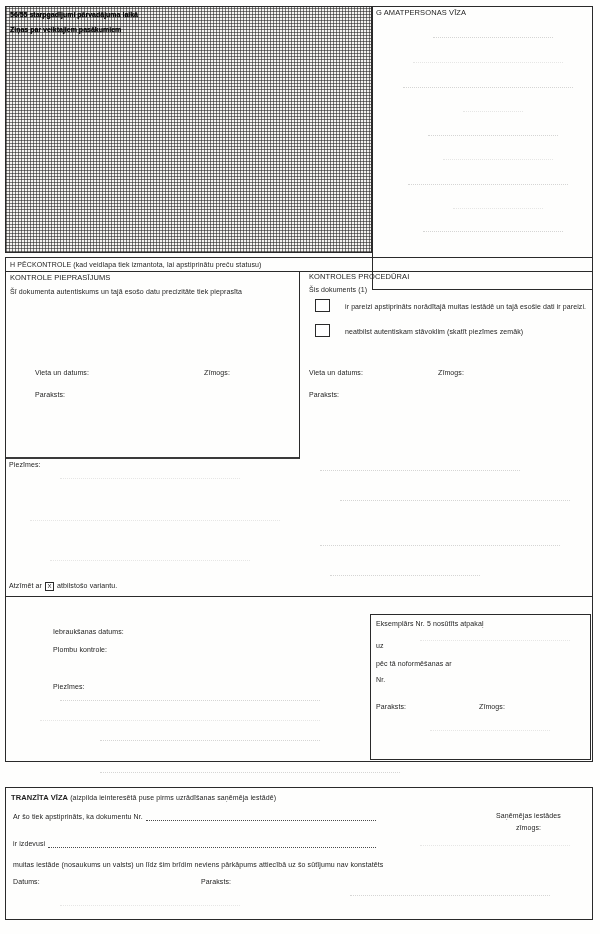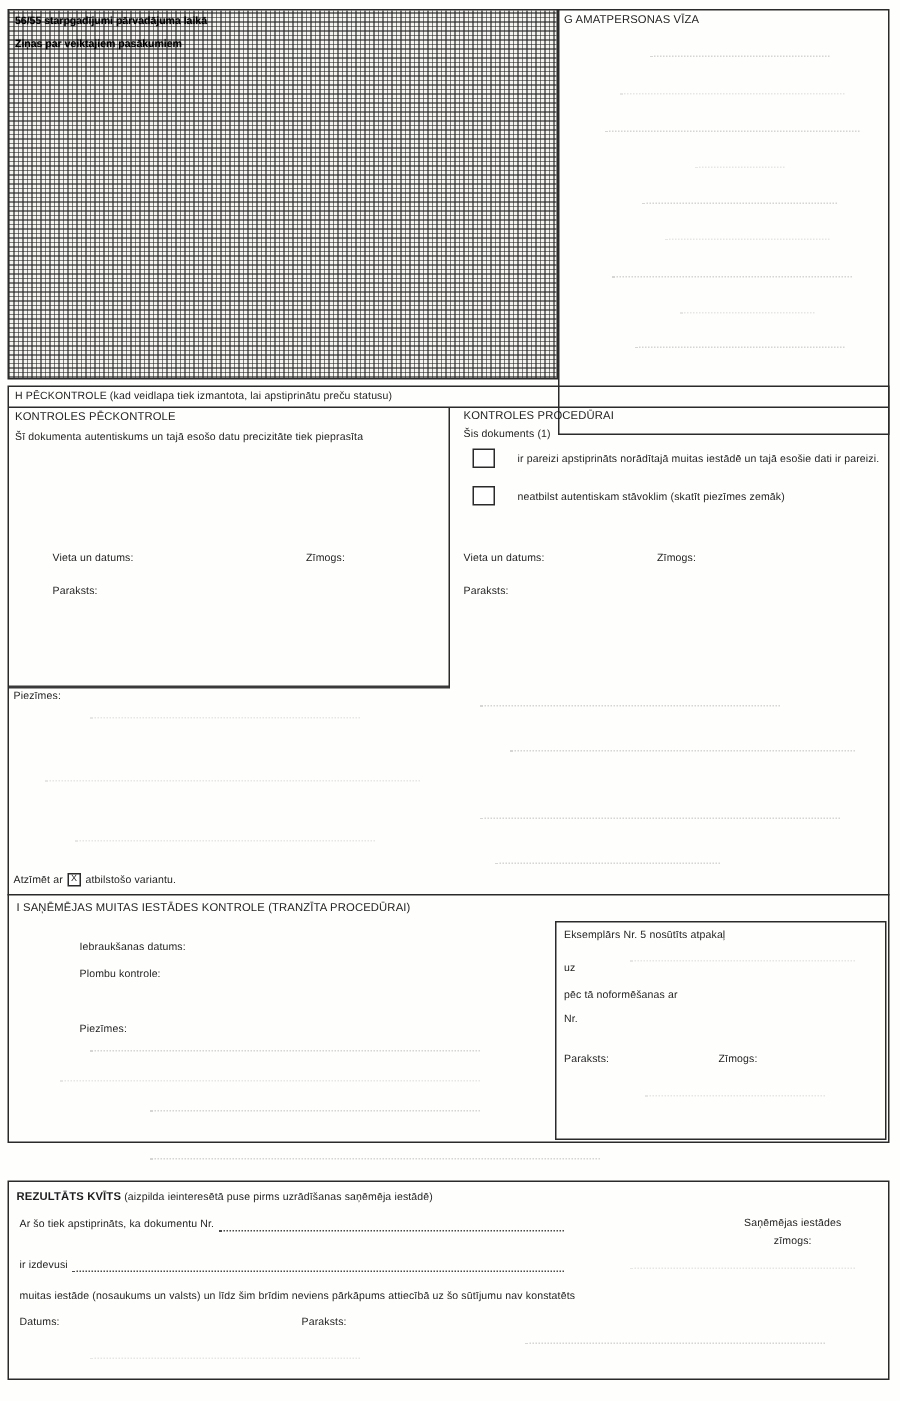--- a/index.html
+++ b/index.html
@@ -55,21 +55,21 @@
     </div>
   </div>
 
   <div class="box" style="left:5px;top:257px;width:588px;height:15px;">
     <span class="t" style="left:4px;top:3px;">H PĒCKONTROLE (kad veidlapa tiek izmantota, lai apstiprinātu preču statusu)</span>
   </div>
 
   <div class="abs" style="left:5px;top:272px;width:588px;height:325px;border-left:1px solid #2a2a2a;border-right:1px solid #2a2a2a;box-sizing:border-box;">
 
     <div class="abs" style="left:0;top:0;width:294px;height:187px;border-right:1px solid #2a2a2a;border-bottom:2px solid #3a3a3a;box-sizing:border-box;">
-      <span class="t cap" style="left:4px;top:2px;">KONTROLES PĒCKONTROLE</span>
+      <span class="t cap" style="left:4px;top:2px;">KONTROLE PIEPRASĪJUMS</span>
       <span class="tw" style="left:4px;top:16px;width:282px;">Šī dokumenta autentiskums un tajā esošo datu precizitāte tiek pieprasīta</span>
       <span class="t" style="left:29px;top:97px;">Vieta un datums:</span>
       <span class="t" style="left:198px;top:97px;">Zīmogs:</span>
       <span class="t" style="left:29px;top:119px;">Paraksts:</span>
     </div>
 
     <div class="abs" style="left:294px;top:0;width:294px;height:187px;">
       <span class="t cap" style="left:9px;top:1px;">KONTROLES PROCEDŪRAI</span>
       <span class="t" style="left:9px;top:14px;">Šis dokuments (1)</span>
       <span class="cb" style="left:15px;top:27px;"></span>
@@ -82,38 +82,37 @@
     </div>
 
     <span class="t" style="left:3px;top:189px;">Piezīmes:</span>
 
     <div class="t" style="left:3px;top:310px;">
       <span>Atzīmēt ar</span><span class="tickbox">X</span><span>atbilstošo variantu.</span>
     </div>
   </div>
 
   <div class="box" style="left:5px;top:596px;width:588px;height:166px;border-width:1.5px;">
-    <span class="t cap" style="left:5px;top:4px;">I SAŅĒMĒJAS MUITAS IESTĀDES KONTROLE (TRANZĪTA PROCEDŪRAI)</span>
     <span class="t" style="left:47px;top:31px;">Iebraukšanas datums:</span>
     <span class="t" style="left:47px;top:49px;">Plombu kontrole:</span>
     <span class="t" style="left:47px;top:86px;">Piezīmes:</span>
 
     <div class="box" style="left:364px;top:17px;width:221px;height:146px;">
       <span class="t" style="left:5px;top:5px;">Eksemplārs Nr. 5 nosūtīts atpakaļ</span>
       <span class="t" style="left:5px;top:27px;">uz</span>
       <span class="t" style="left:5px;top:45px;">pēc tā noformēšanas ar</span>
       <span class="t" style="left:5px;top:61px;">Nr.</span>
       <span class="t" style="left:5px;top:88px;">Paraksts:</span>
       <span class="t" style="left:108px;top:88px;">Zīmogs:</span>
     </div>
   </div>
 
   <div class="box" style="left:5px;top:787px;width:588px;height:133px;">
     <div class="t" style="left:5px;top:6px;">
-      <span class="bold cap">REZULTĀTS KVĪTS</span>
+      <span class="bold cap">TRANZĪTA VĪZA</span>
       <span>(aizpilda ieinteresētā puse pirms uzrādīšanas saņēmēja iestādē)</span>
     </div>
 
     <div class="flexrow" style="left:7px;top:24px;width:363px;">
       <span class="t" style="position:static;">Ar šo tiek apstiprināts, ka dokumentu Nr.</span>
       <span class="dots"></span>
     </div>
 
     <div class="t center" style="left:460px;top:22px;width:125px;line-height:12px;">
       <span>Saņēmējas iestādes</span><br>

